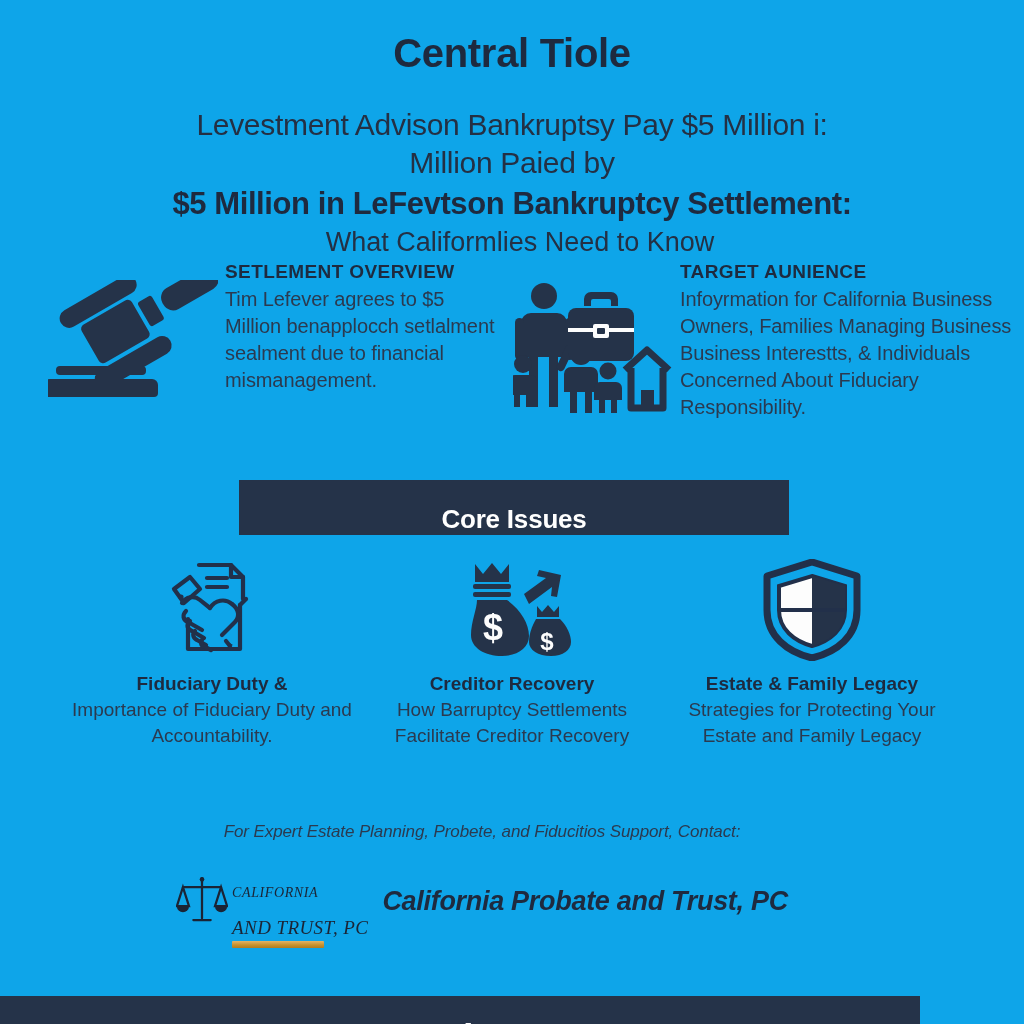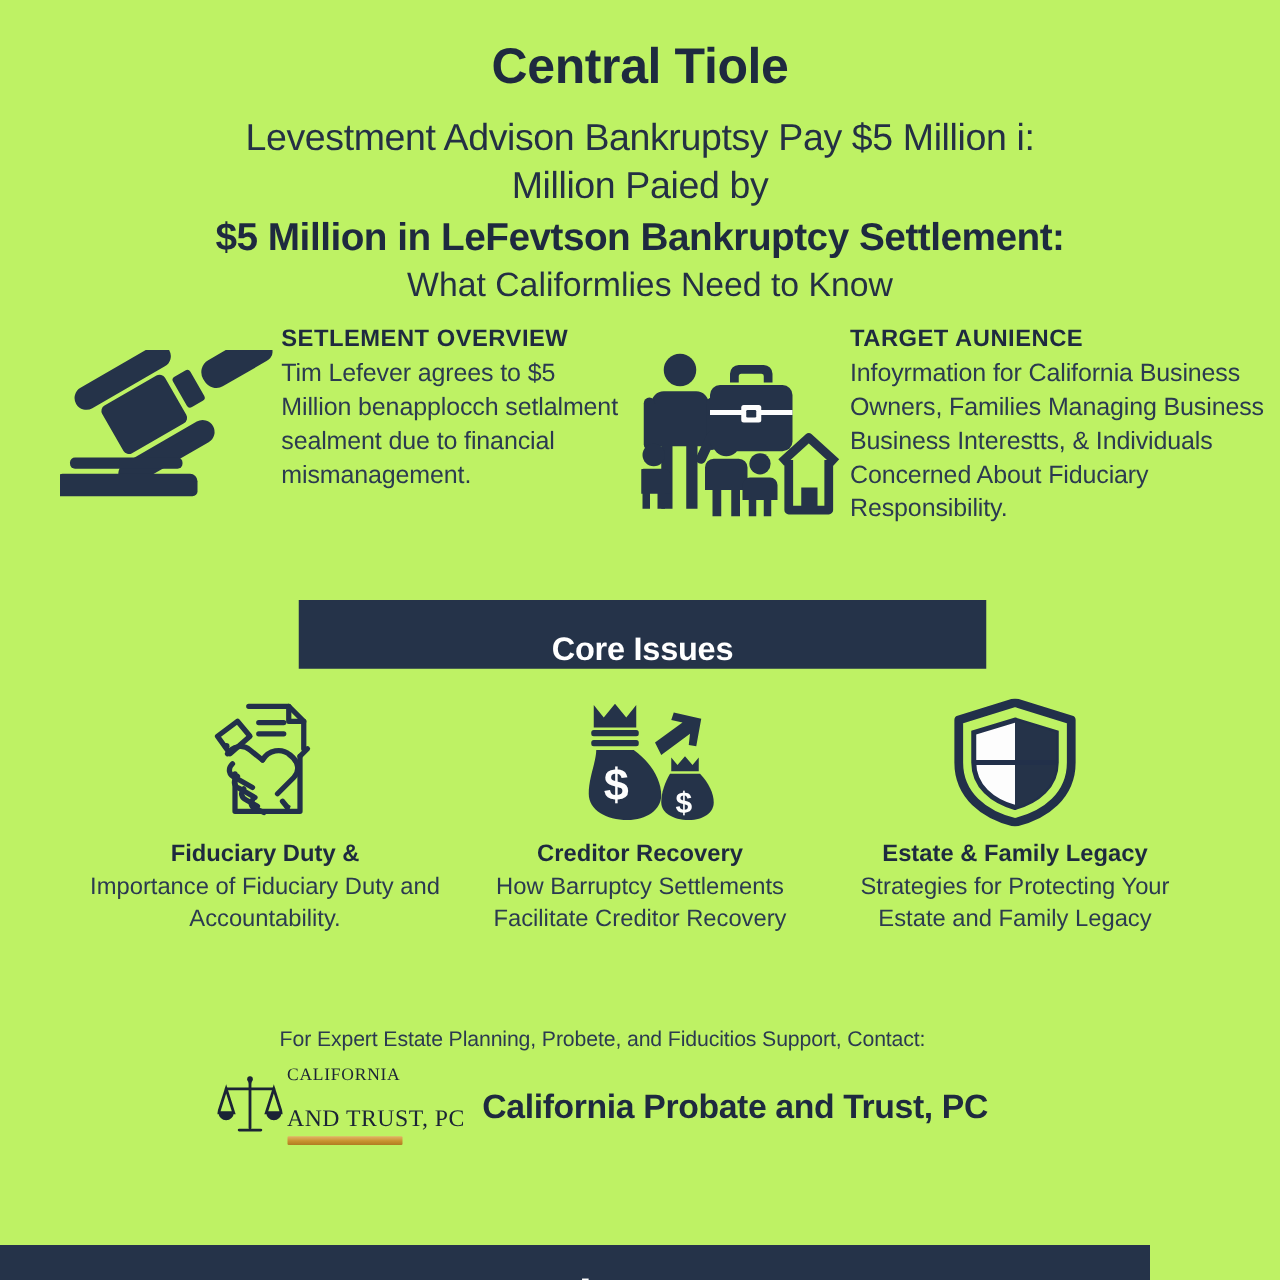--- a/index.html
+++ b/index.html
@@ -8,21 +8,21 @@
     padding: 0;
     background: #ffffff;
   }
   body {
     font-family: "Liberation Sans", "DejaVu Sans", sans-serif;
   }
   #canvas {
     position: relative;
     width: 1024px;
     height: 1024px;
-    background: #bef264;
+    background: #0ea5e9;
     overflow: hidden;
     box-sizing: border-box;
   }
 
   
   .header {
     position: absolute;
     left: 0;
     top: 30px;
     width: 1024px;
@@ -35,21 +35,21 @@
     letter-spacing: -0.3px;
     line-height: 1.15;
   }
   .hdr-sub1, .hdr-sub2 {
     font-size: 30px;
     font-weight: normal;
     color: #243044;
     line-height: 1.28;
     letter-spacing: -0.3px;
   }
-  .hdr-sub1 { margin-top: 16px; }
+  .hdr-sub1 { margin-top: 30px; }
   .hdr-strong {
     font-size: 31px;
     font-weight: bold;
     color: #1e2a3f;
     line-height: 1.25;
     letter-spacing: -0.4px;
     margin-top: 2px;
   }
   .hdr-sub3 {
     font-size: 27px;
@@ -157,20 +157,21 @@
     margin-top: 0px;
   }
 
   
   .contact {
     position: absolute;
     left: 0;
     top: 822px;
     width: 964px;
     text-align: center;
+    font-style: italic;
   }
   .contact-line {
     font-size: 17px;
     color: #2b3a50;
     letter-spacing: -0.1px;
   }
   .contact-row {
     margin-top: 12px;
     display: flex;
     align-items: center;
@@ -186,20 +187,21 @@
     display: flex;
     flex-direction: column;
     align-items: flex-start;
     line-height: 1.0;
   }
   .logo-l1 {
     font-family: "Liberation Serif", "DejaVu Serif", serif;
     font-size: 14px;
     letter-spacing: 0.6px;
     color: #1b2435;
+    margin-top: 32px;
   }
   .logo-l2 {
     font-family: "Liberation Serif", "DejaVu Serif", serif;
     font-size: 19px;
     letter-spacing: 0.4px;
     color: #1b2435;
     margin-top: 18px;
   }
   .logo-bar {
     width: 92px;

